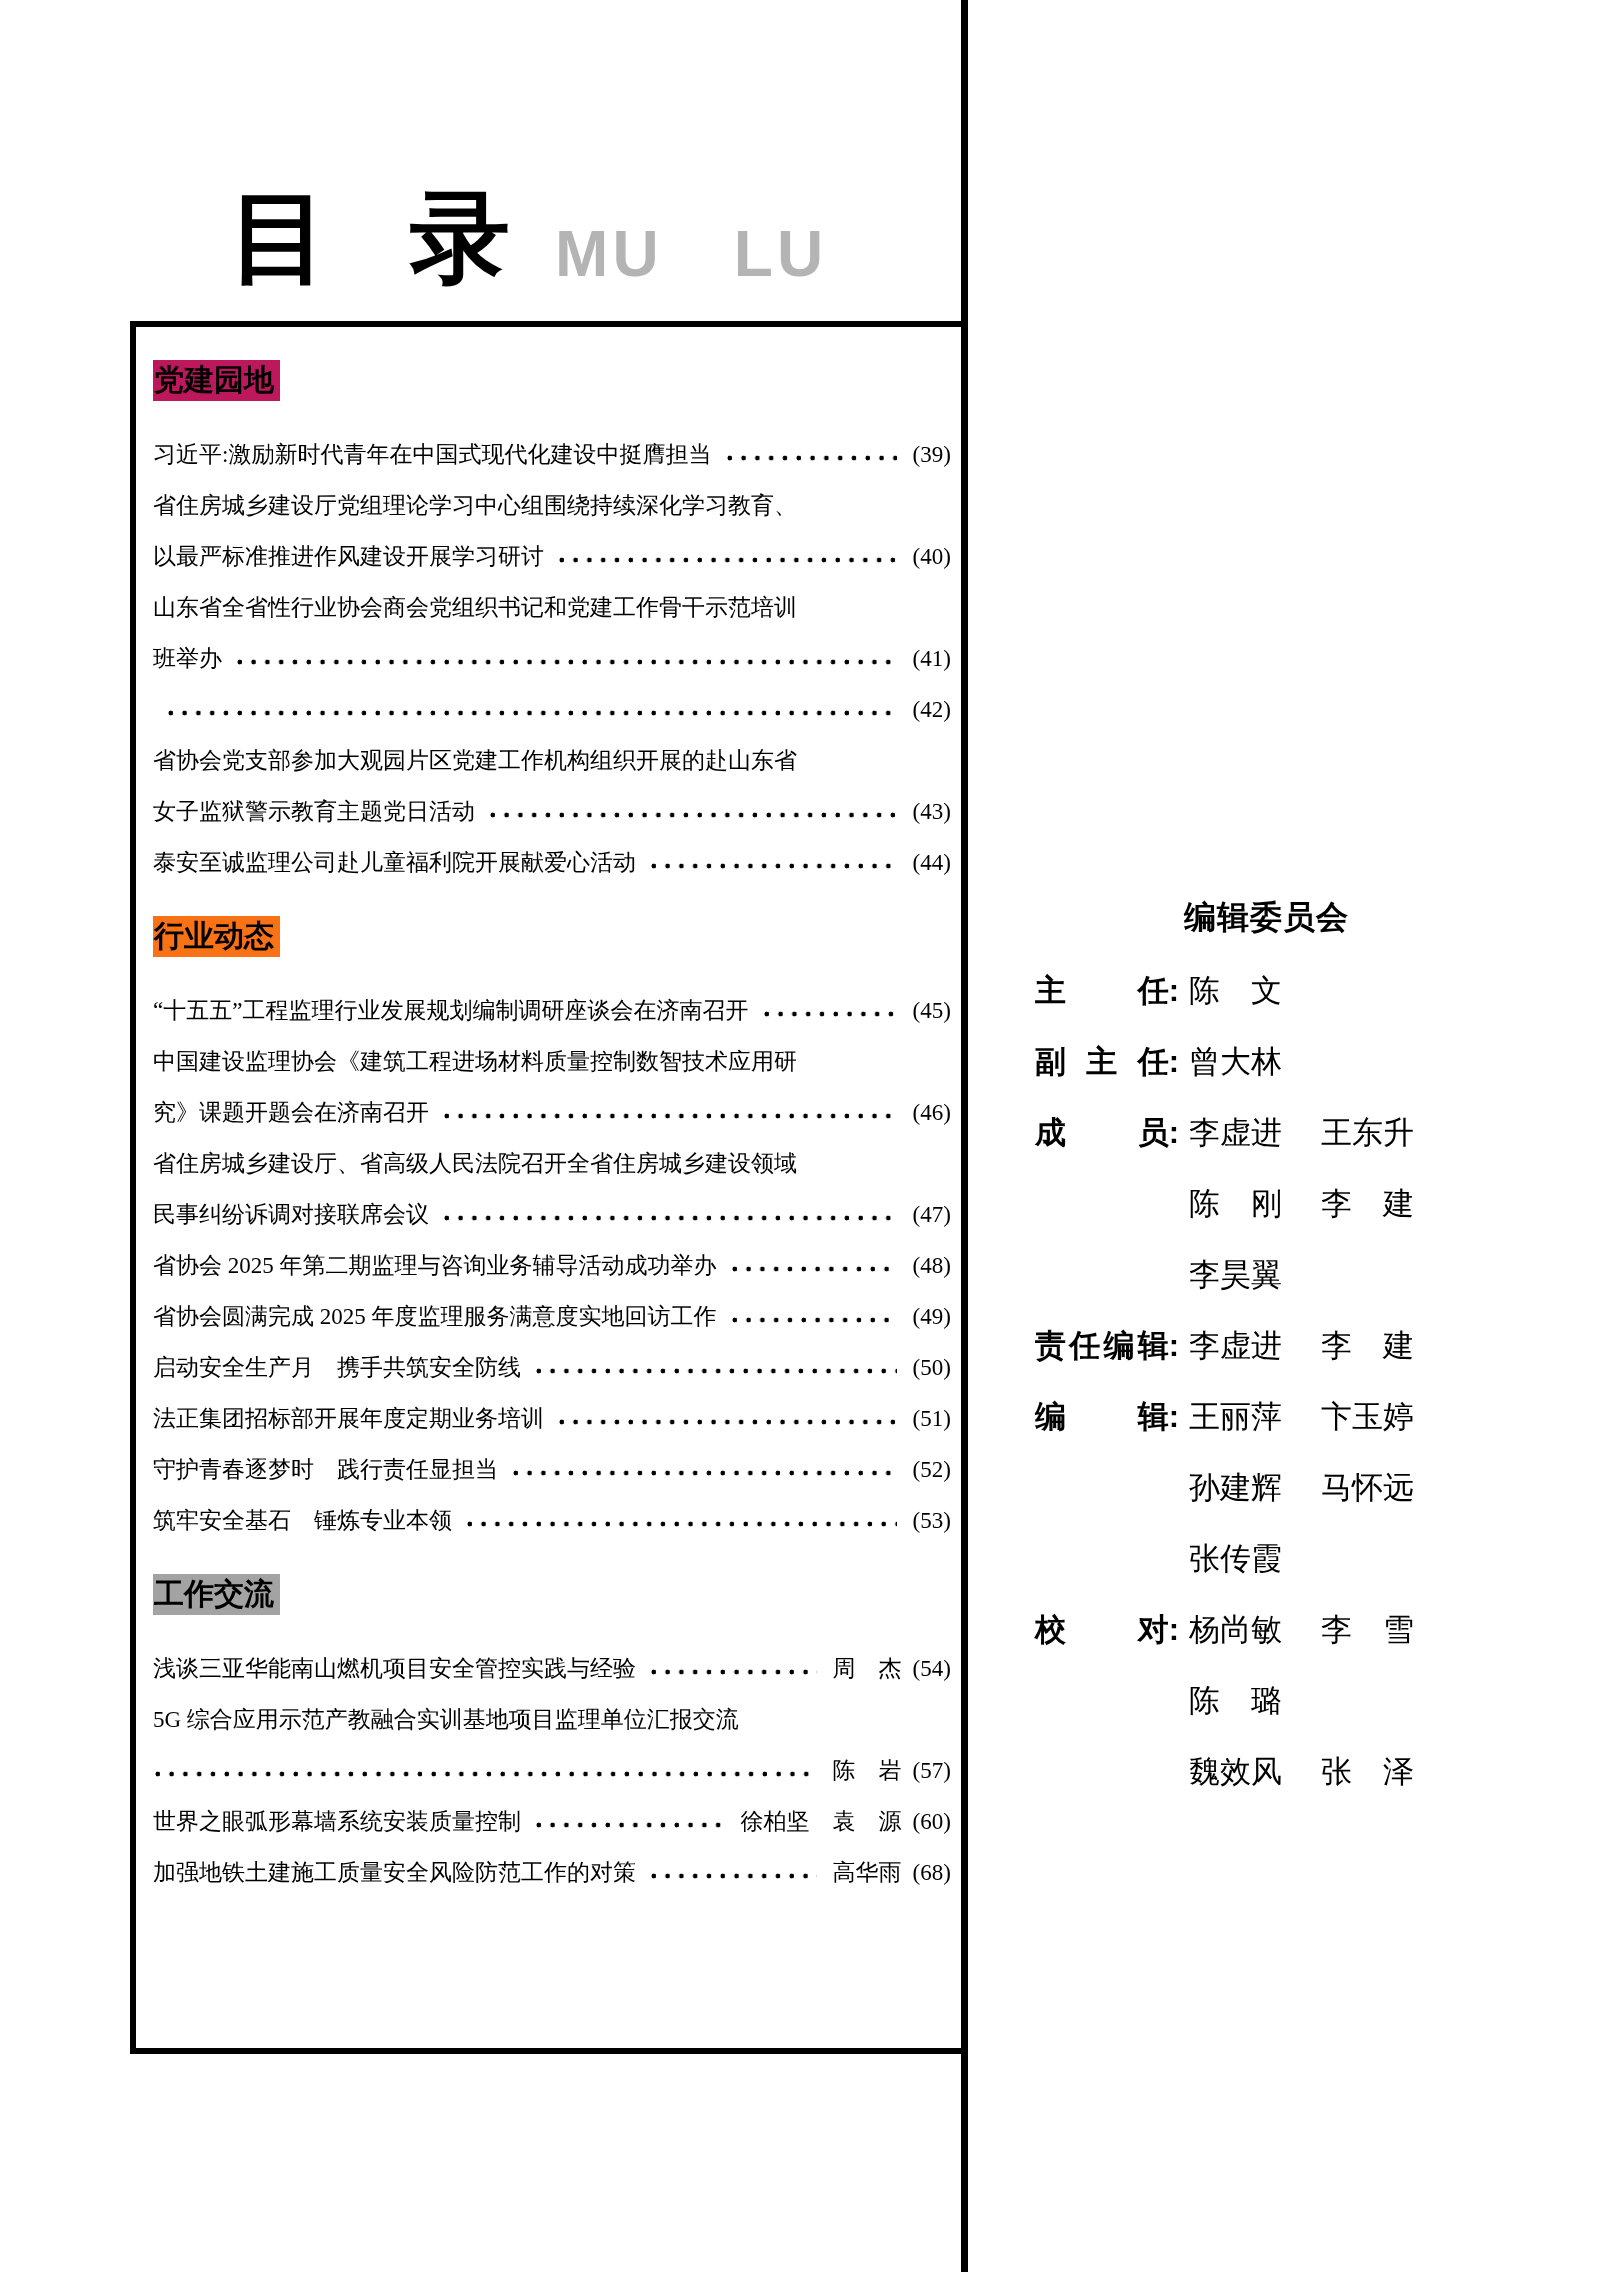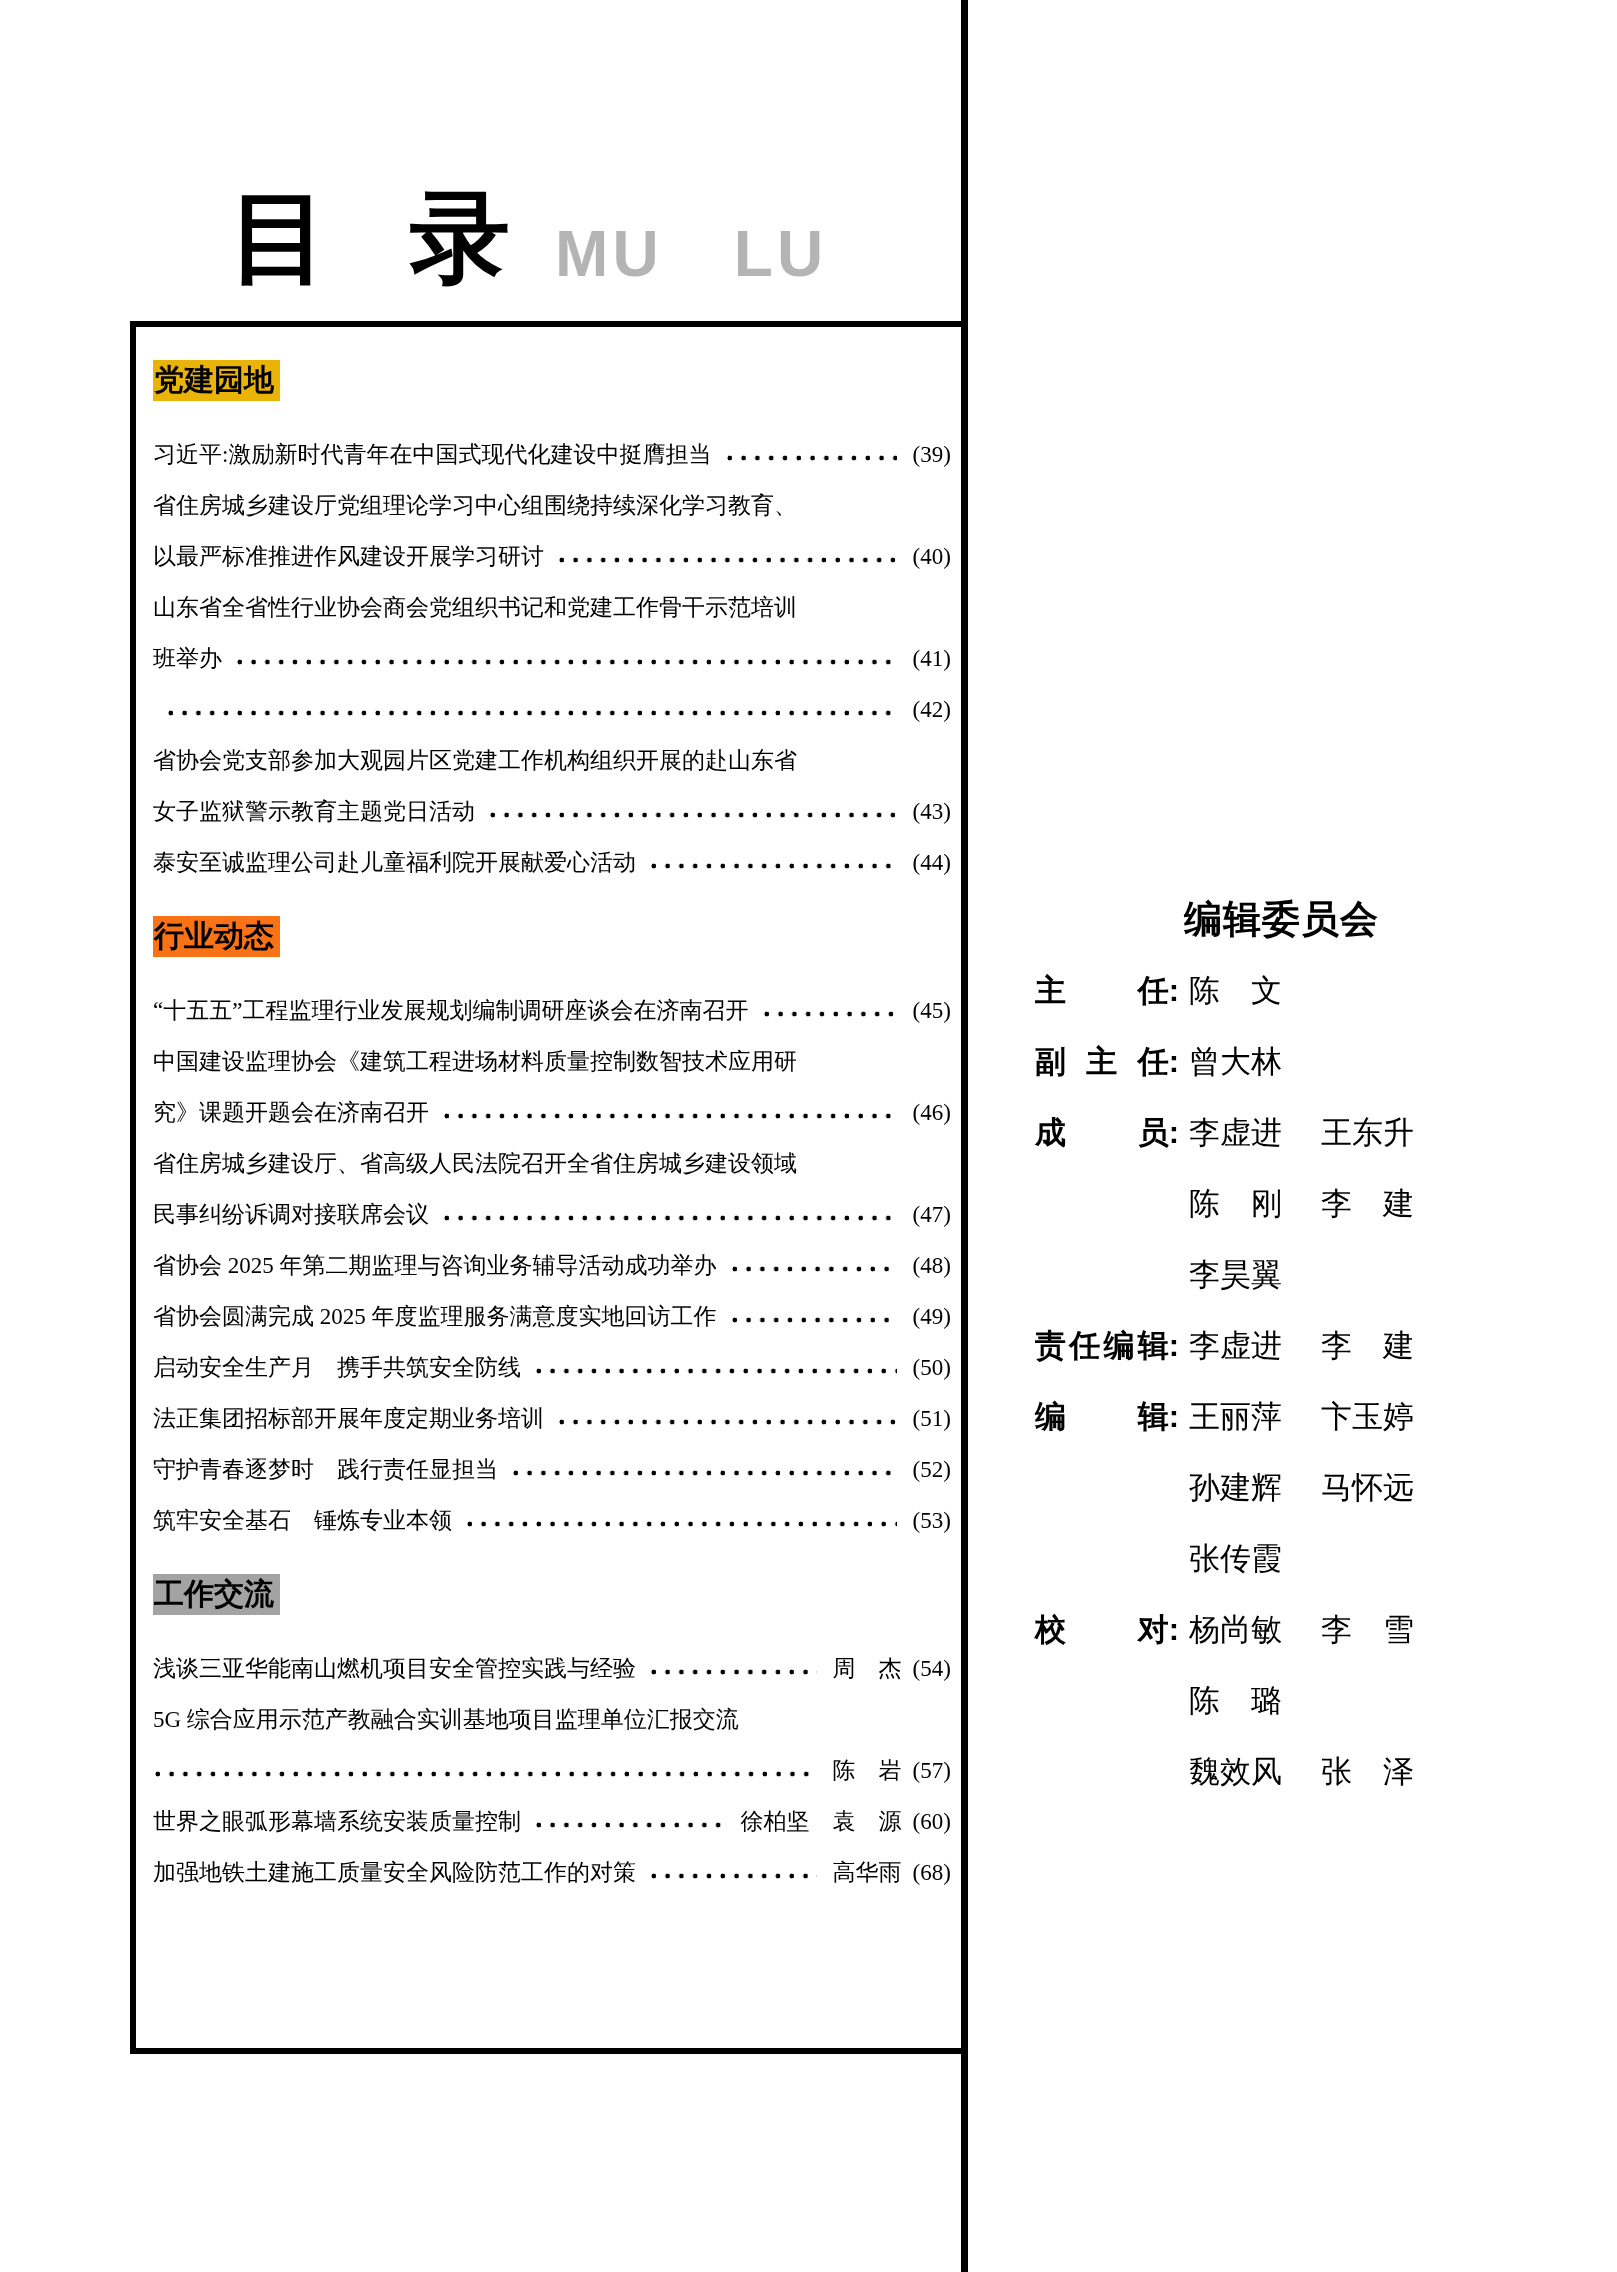--- a/index.html
+++ b/index.html
@@ -60,22 +60,22 @@
     min-width:0;
   }
   .leader.no-text{margin-left:2px;}
   .author{flex-shrink:0;margin-right:11px;}
   .pg{flex-shrink:0;}
   
   .board{
     position:absolute;left:1035px;top:884px;width:566px;
   }
   .board-title{
-    font-family:Liberation Sans, sans-serif;
-    font-weight:bold;font-size:38px;
+    font-family:Liberation Mono, monospace;
+    font-weight:bold;font-size:32px;
     height:71px;line-height:71px;
     margin-left:149px;letter-spacing:1px;
   }
   .b-row{display:flex;align-items:center;height:71px;font-size:31px;}
   .b-label{
     width:144px;flex-shrink:0;
     display:flex;justify-content:space-between;
     font-family:"Liberation Sans","DejaVu Sans",sans-serif;
     font-weight:bold;
   }
@@ -91,21 +91,21 @@
   <div class="title-area">
     <span class="t-cn mu">目</span>
     <span class="t-cn lu">录</span>
     <span class="t-py pmu" style="color: rgb(180, 180, 180);">MU</span>
     <span class="t-py" style="color: rgb(180, 180, 180);">LU</span>
   </div>
 
   <div class="toc-box" id="toc-box">
       <div class="sec">
         <div class="sec-h-wrap">
-          <span class="sec-h" style="background: #eab308;">党建园地</span>
+          <span class="sec-h" style="background: #be185d;">党建园地</span>
         </div>
         <div class="toc-line">
           <span class="txt">习近平:激励新时代青年在中国式现代化建设中挺膺担当</span>
           <span class="leader"></span>
           <span class="pg">(39)</span>
         </div>
         <div class="toc-line">
           <span class="txt">省住房城乡建设厅党组理论学习中心组围绕持续深化学习教育、</span>
         </div>
         <div class="toc-line">

